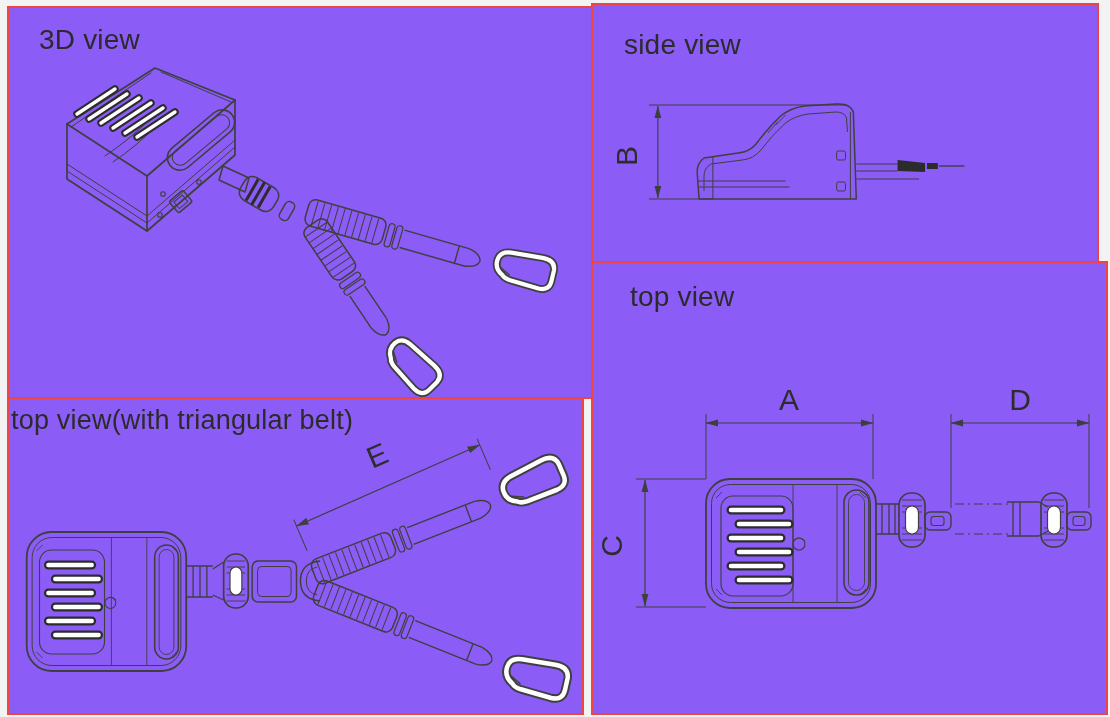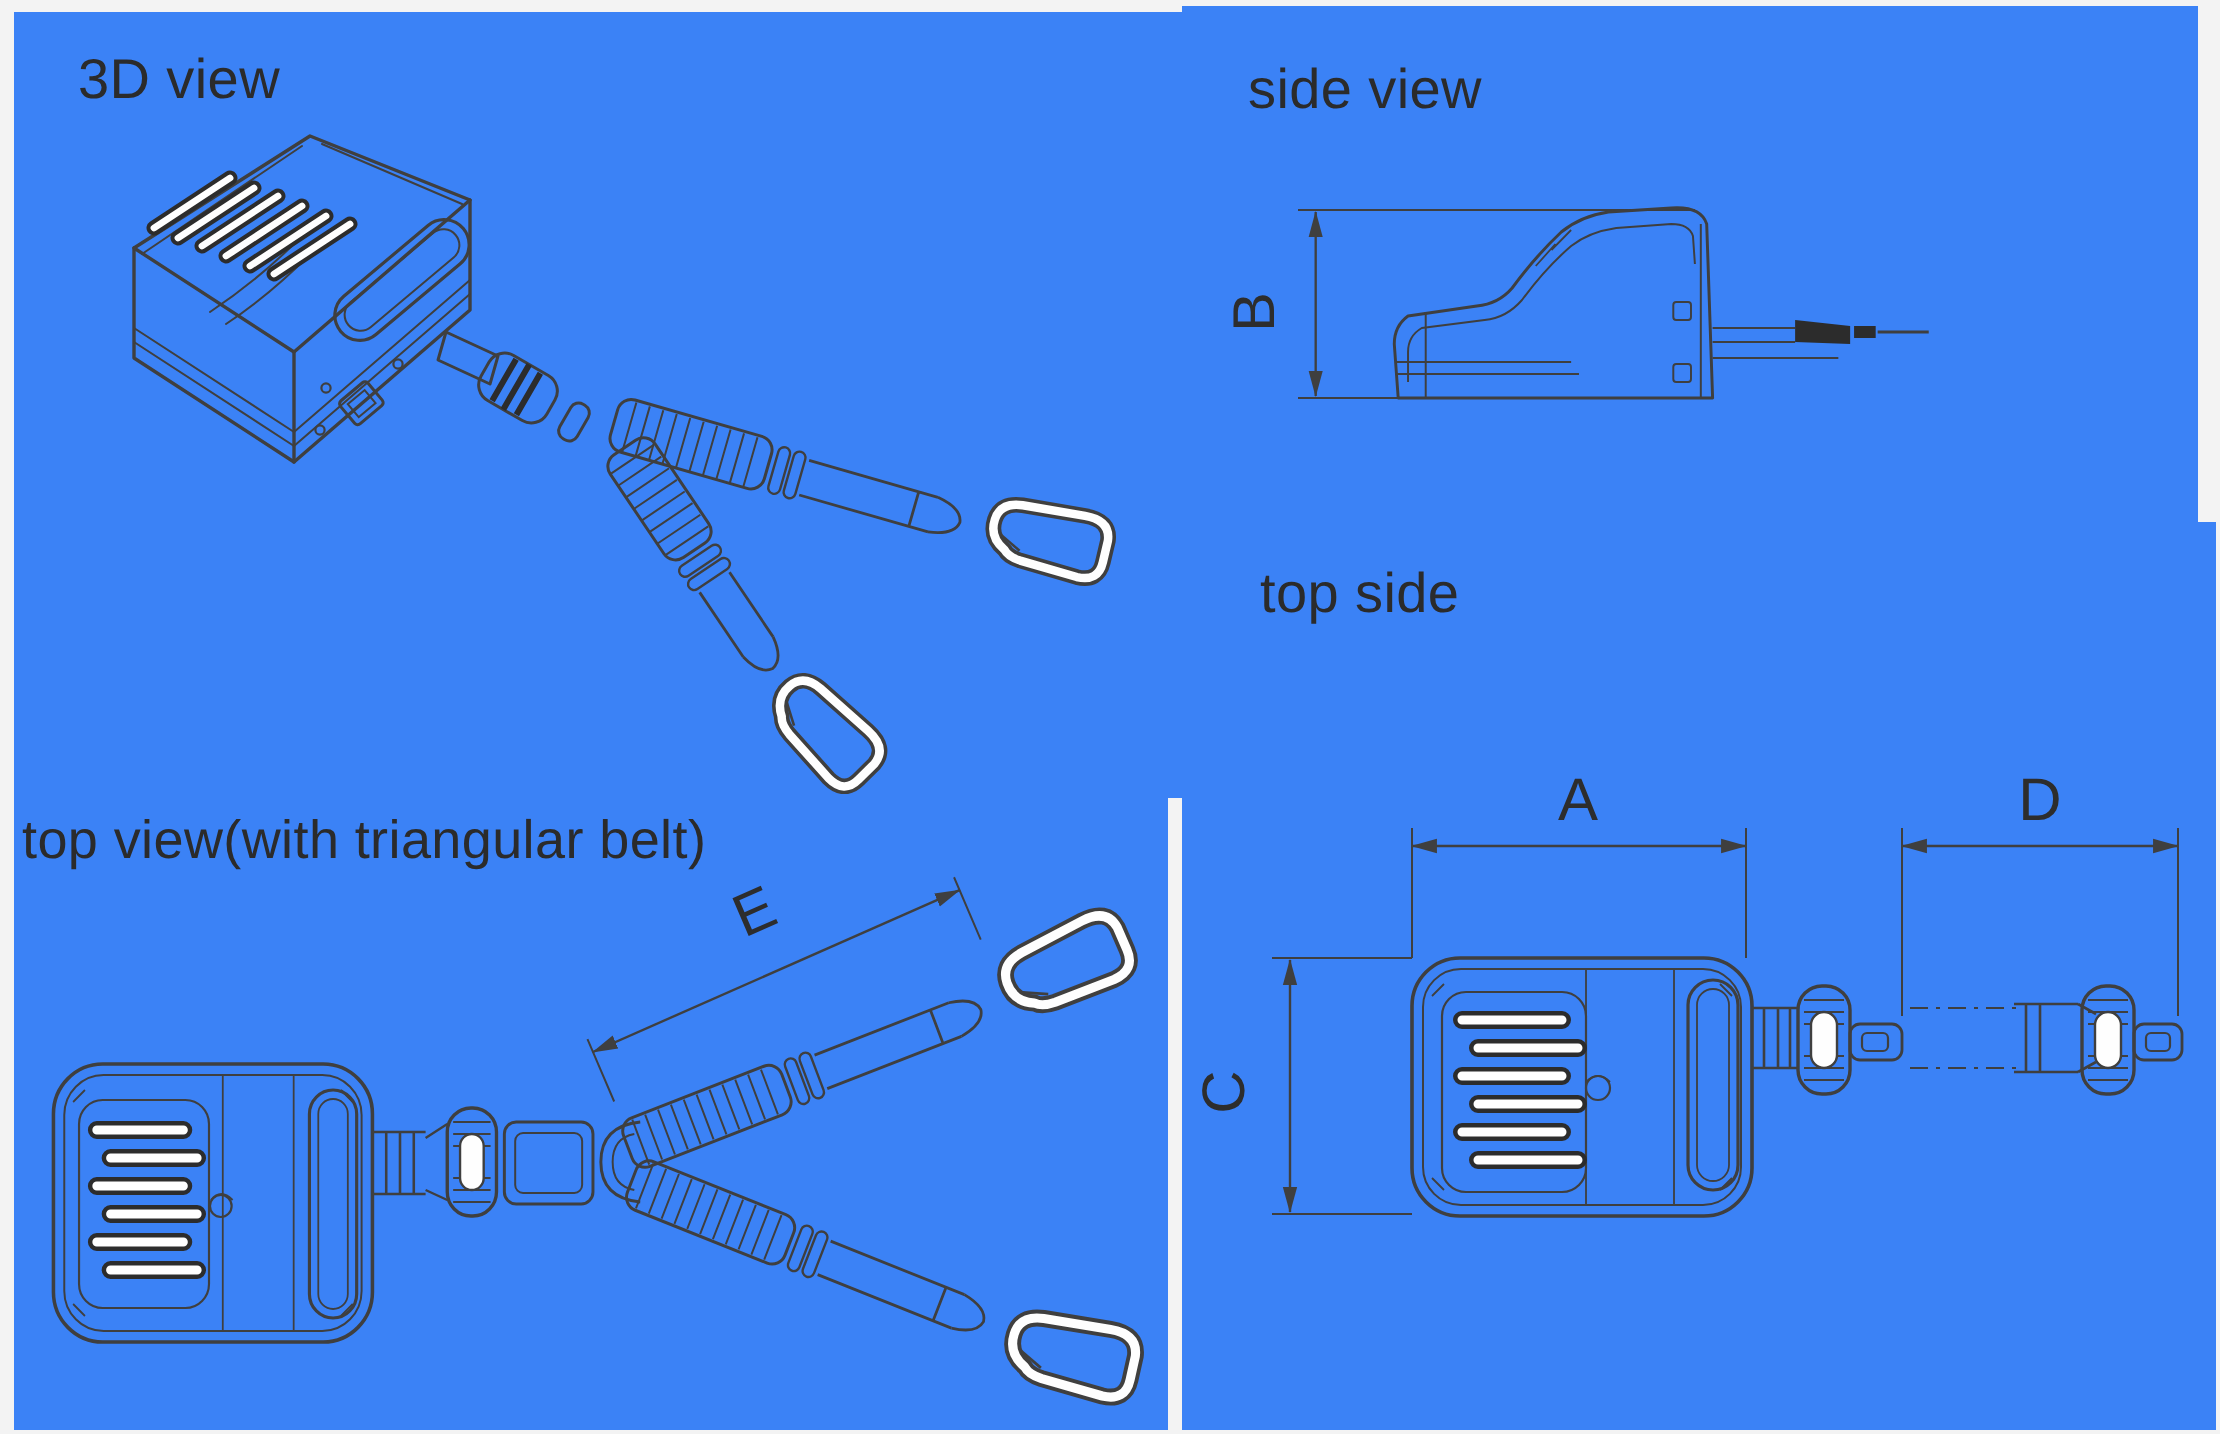--- a/index.html
+++ b/index.html
@@ -3,21 +3,21 @@
 <meta charset="utf-8">
 <style>
   html,body{margin:0;padding:0;}
   body{
     width:1110px;height:717px;position:relative;overflow:hidden;
     background:#f3f3f3;
     font-family:"Liberation Sans","DejaVu Sans",sans-serif;
   }
   .sheet{position:absolute;inset:0;}
   .panel{
-    position:absolute;background:#3b82f6;border:2px solid #3b82f6;
+    position:absolute;background:#8b5cf6;border:2px solid #ef4444;
     box-sizing:border-box;
   }
   .panel-title{
     position:absolute;margin:0;color:#2b2b2b;font-size:28px;font-weight:400;
     letter-spacing:.2px;white-space:nowrap;z-index:3;
   }
   .panel svg{position:absolute;left:0;top:0;width:100%;height:100%;display:block;}
   #panel-3d      {left:7px;  top:6px;   width:586px; height:393px;}
   #panel-belt    {left:7px;  top:397px; width:577px; height:318px;}
   #panel-side    {left:591px;top:3px;   width:508px; height:260px;}
@@ -138,21 +138,21 @@
       <g>
         <path d="M268,159 H310 M268,166 H310 M268,174 H332" stroke="#3f3f3f" stroke-width="1.1" fill="none"></path>
         <path d="M310,155 L338,158 L338,167 L310,166 Z" fill="#2c2c2c"></path>
         <rect x="340" y="158" width="11" height="6" fill="#2c2c2c"></rect>
         <path d="M352,161 H378" stroke="#3f3f3f" stroke-width="1.4" fill="none"></path>
       </g>
     </svg>
   </div>
 
   <div class="panel" id="panel-top">
-    <h2 class="panel-title">top side</h2>
+    <h2 class="panel-title">top view</h2>
     <svg viewBox="0 0 513 450" preserveAspectRatio="none">
       <defs>
         <marker id="ar_br" viewBox="0 0 12 8" markerWidth="13" markerHeight="9" refX="11.5" refY="4" orient="auto-start-reverse" markerUnits="userSpaceOnUse">
           <path d="M0,0.7 L12,4 L0,7.3 Z" fill="#3f3f3f"></path>
         </marker>
       </defs>
 
       <g>
         <path d="M113,151 V216 M280,151 V216" stroke="#3f3f3f" stroke-width="1" fill="none"></path>
         <line x1="113" y1="160" x2="280" y2="160" stroke="#3f3f3f" stroke-width="1.2" marker-start="url(#ar_br)" marker-end="url(#ar_br)"></line>

